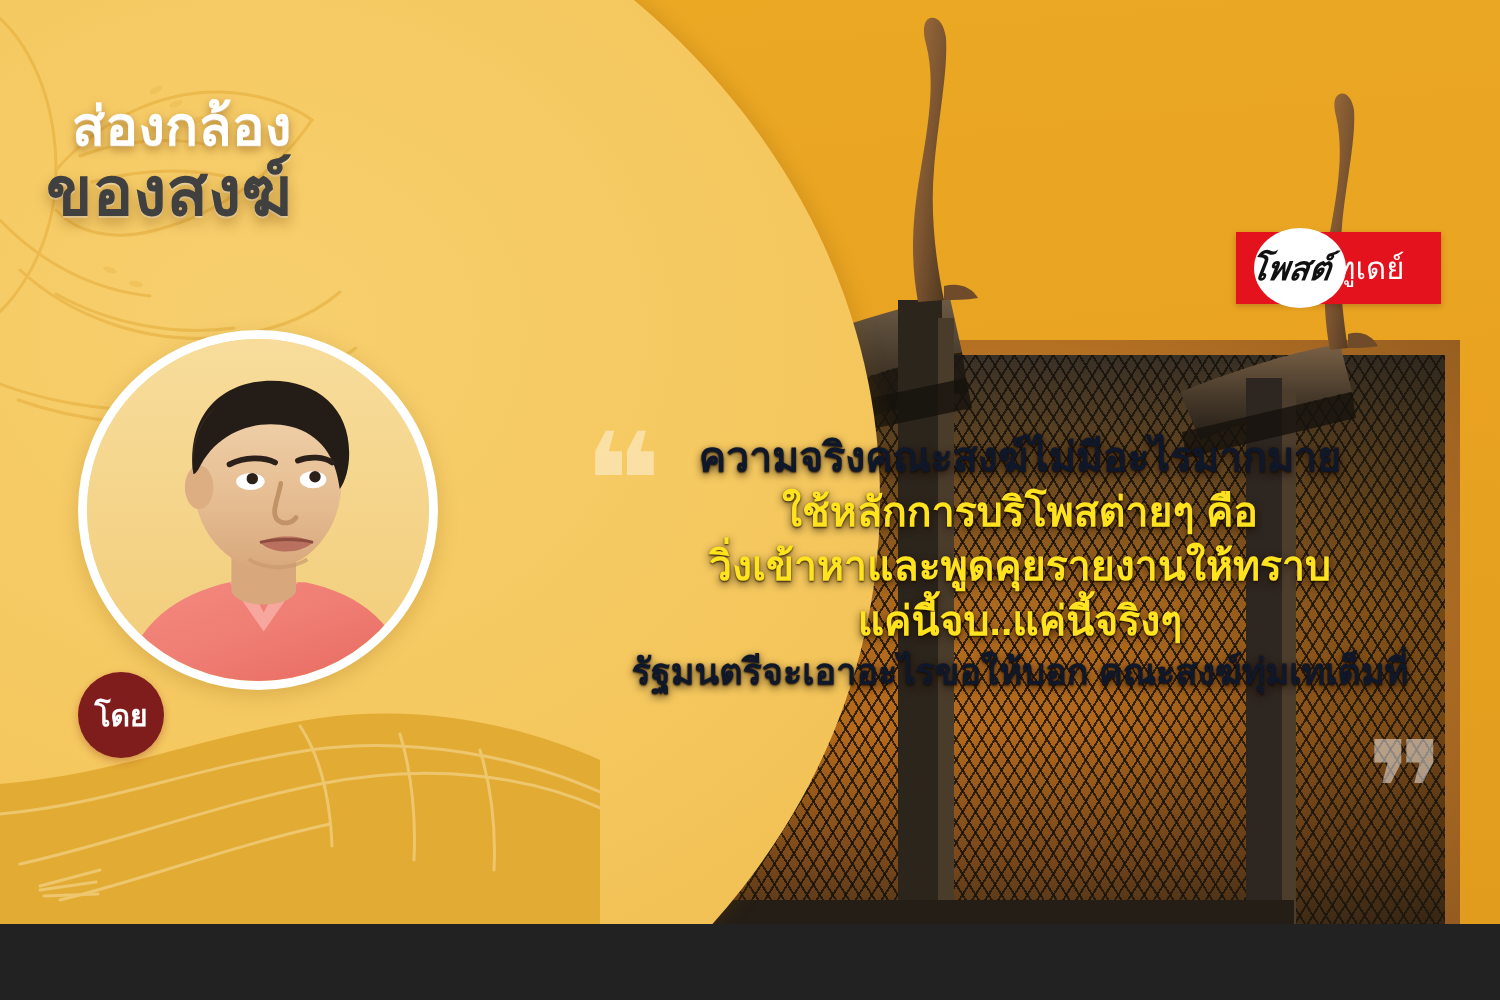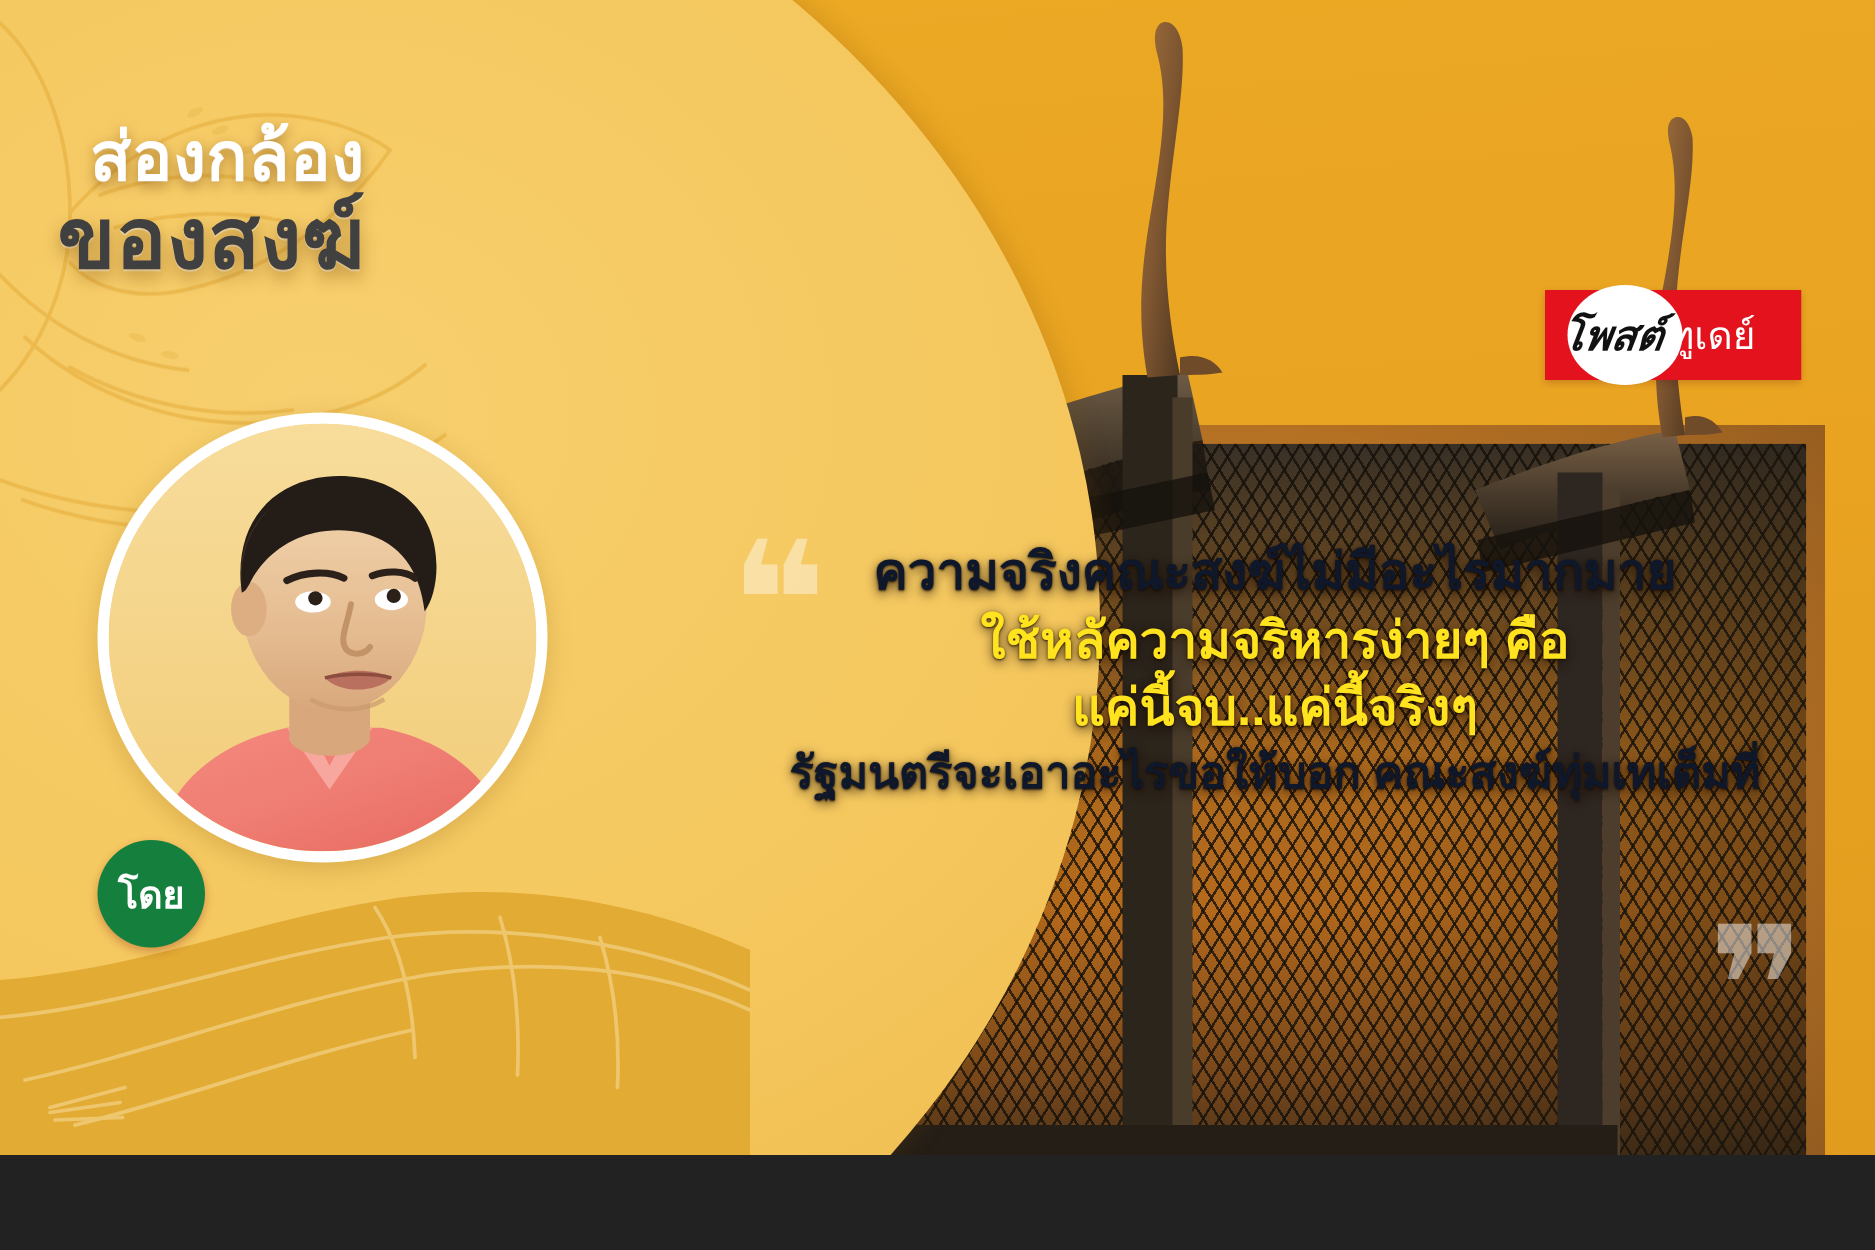--- a/index.html
+++ b/index.html
@@ -84,21 +84,21 @@
     border:9px solid #ffffff;
     overflow:hidden;
     background:#f3d38a;
     box-shadow:0 6px 20px rgba(140,95,15,.25);
   }
   .avatar svg{display:block;width:100%;height:100%;}
 
   
   .by-badge{
     position:absolute;left:78px;top:672px;width:86px;height:86px;border-radius:50%;
-    background:#15803d;display:flex;align-items:center;justify-content:center;
+    background:#7f1d1d;display:flex;align-items:center;justify-content:center;
     color:#fff;font-size:30px;font-weight:700;
     box-shadow:0 3px 8px rgba(120,10,15,.3);
   }
   .author{
     position:absolute;left:170px;top:700px;
     font-size:62px;font-weight:700;color:#ffffff;
     text-shadow:0 4px 12px rgba(150,100,20,.45);
     white-space:nowrap;
   }
 
@@ -314,19 +314,20 @@
 
   <div class="logo">
     <div class="logo-blob"></div>
     <div class="logo-script">โพสต์</div>
     <div class="logo-today">ทูเดย์</div>
   </div>
 
   <div class="quote">
     <div class="q-open">❝</div>
     <div class="q-line q-white">ความจริงคณะสงฆ์ไม่มีอะไรมากมาย</div>
-    <div class="q-line q-yellow">ใช้หลัความจริหารง่ายๆ คือ</div>
+    <div class="q-line q-yellow">ใช้หลักการบริโพสต่ายๆ คือ</div>
+    <div class="q-line q-yellow">วิ่งเข้าหาและพูดคุยรายงานให้ทราบ</div>
     <div class="q-line q-yellow">แค่นี้จบ..แค่นี้จริงๆ</div>
     <div class="q-line q-white q-last">รัฐมนตรีจะเอาอะไรขอให้บอก คณะสงฆ์ทุ่มเทเต็มที่</div>
     <div class="q-close">❞</div>
   </div>
 
 </div>
 
 </body></html>

